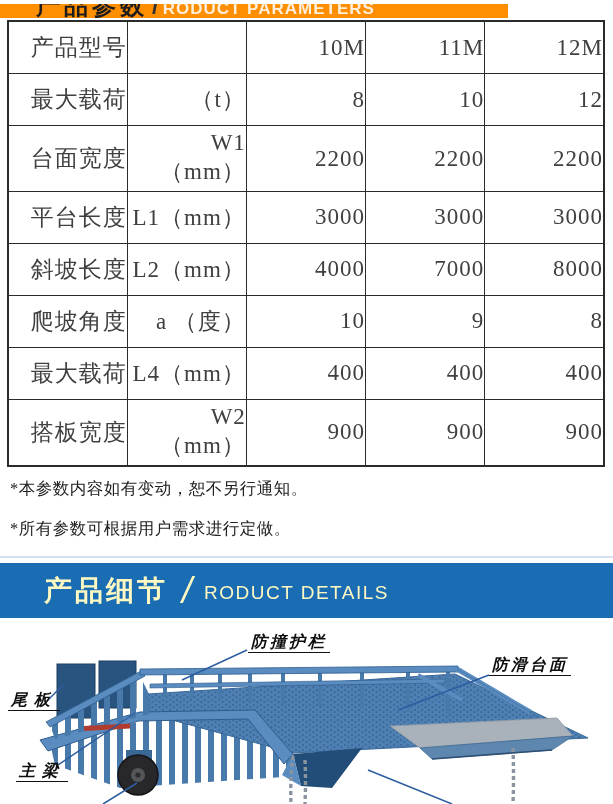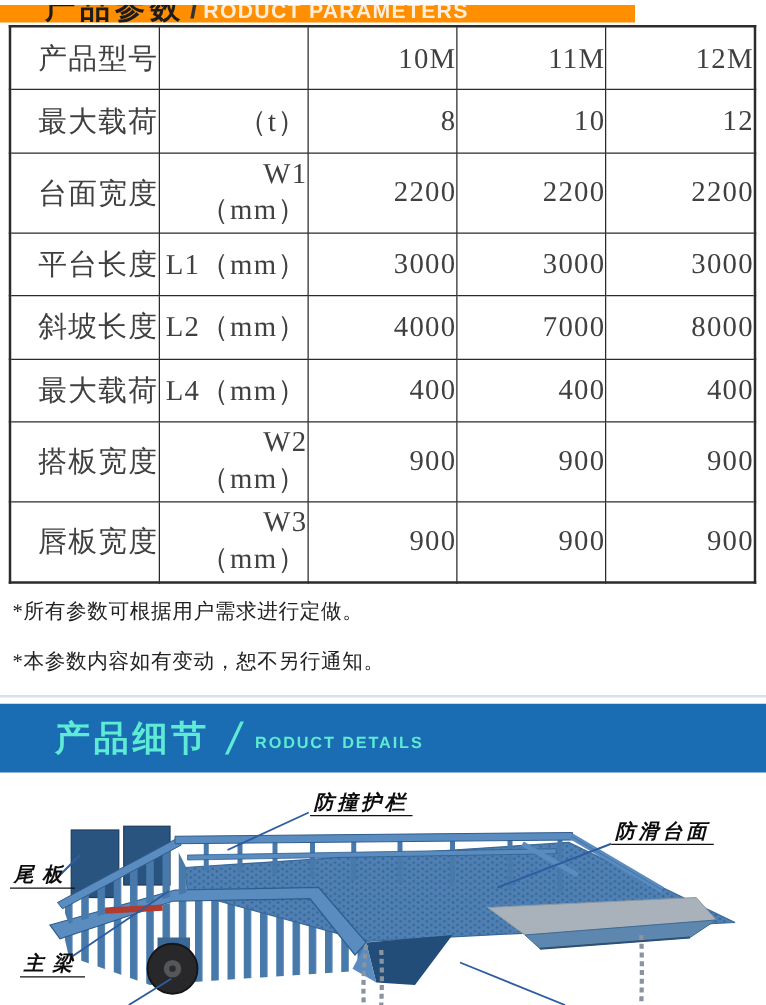--- a/index.html
+++ b/index.html
@@ -33,27 +33,27 @@
     height:44.7px;padding:0;
     letter-spacing:1px;
   }
   
   .notes{position:absolute;left:10px;top:478px;width:590px;}
   .notes p{margin:0 0 18px 0;font-size:16.5px;color:#222;letter-spacing:0.5px;}
   
   .divider-light{position:absolute;left:0;top:556px;width:613px;height:2px;background:#d4e2ef;}
   .banner-blue{
     position:absolute;left:0;top:563px;width:613px;height:56px;
-    background:#1a6cb3;color:#5eead4;
+    background:#1a6cb3;color:#fef9c3;
     font-family:"Liberation Sans","DejaVu Sans",sans-serif;
     display:flex;align-items:center;
   }
   .banner-blue .cn{font-size:28px;font-weight:bold;letter-spacing:3px;margin-left:44px;}
   .banner-blue .sep{font-size:36px;font-weight:300;font-style:italic;margin:0 12px 0 14px;}
-  .banner-blue .en{font-size:13px;font-weight:700;letter-spacing:1.5px;margin-top:4px;text-align:center;}
+  .banner-blue .en{font-size:19px;font-weight:400;letter-spacing:1.5px;margin-top:4px;text-align:center;}
   
   .figure{position:absolute;left:0;top:618px;width:613px;height:186px;background:#ffffff;}
   .figure svg{position:absolute;left:0;top:0;}
   .callout{
     position:absolute;white-space:nowrap;color:#0d0d0d;
     font-family:"DejaVu Serif","Liberation Serif",serif;
     font-style:italic;font-weight:bold;font-size:16px;
     border-bottom:1.6px solid #111;padding:0 3px 1px 3px;line-height:18px;
   }
   .ls2{letter-spacing:3px;}
@@ -99,46 +99,46 @@
         <td>3000</td>
       </tr>
       <tr>
         <td>斜坡长度</td>
         <td>L2（mm）</td>
         <td>4000</td>
         <td>7000</td>
         <td>8000</td>
       </tr>
       <tr>
+        <td>爬坡角度</td>
+        <td>a （度）</td>
+        <td>10</td>
+        <td>9</td>
+        <td>8</td>
+      </tr>
+      <tr>
         <td>最大载荷</td>
         <td>L4（mm）</td>
         <td>400</td>
         <td>400</td>
         <td>400</td>
       </tr>
       <tr>
         <td>搭板宽度</td>
         <td>W2（mm）</td>
         <td>900</td>
         <td>900</td>
         <td>900</td>
       </tr>
-      <tr>
-        <td>唇板宽度</td>
-        <td>W3（mm）</td>
-        <td>900</td>
-        <td>900</td>
-        <td>900</td>
-      </tr>
     </tbody>
 </table>
 
 <div class="notes">
+  <p>*本参数内容如有变动，恕不另行通知。</p>
   <p>*所有参数可根据用户需求进行定做。</p>
-  <p>*本参数内容如有变动，恕不另行通知。</p>
 </div>
 
 <div class="divider-light"></div>
 
 <div class="banner-blue">
   <span class="cn">产品细节</span>
   <span class="sep">/</span>
   <span class="en">RODUCT DETAILS</span>
 </div>
 

